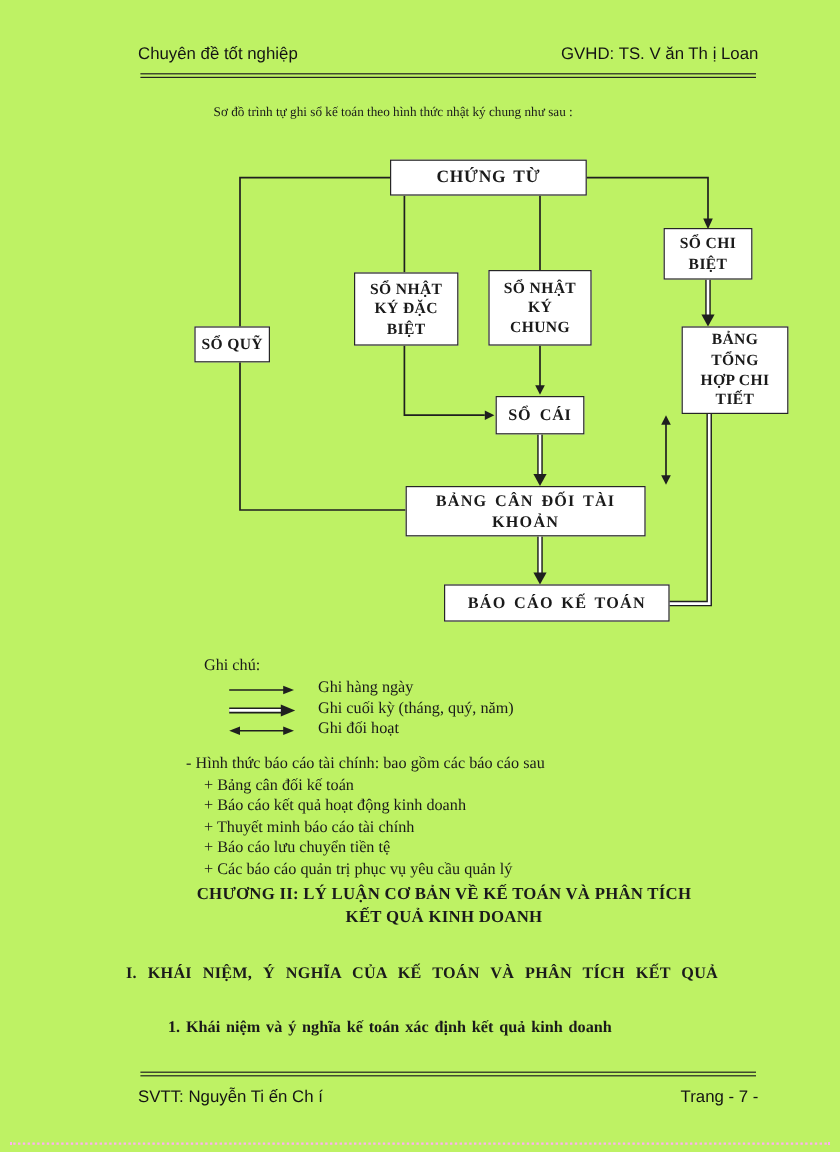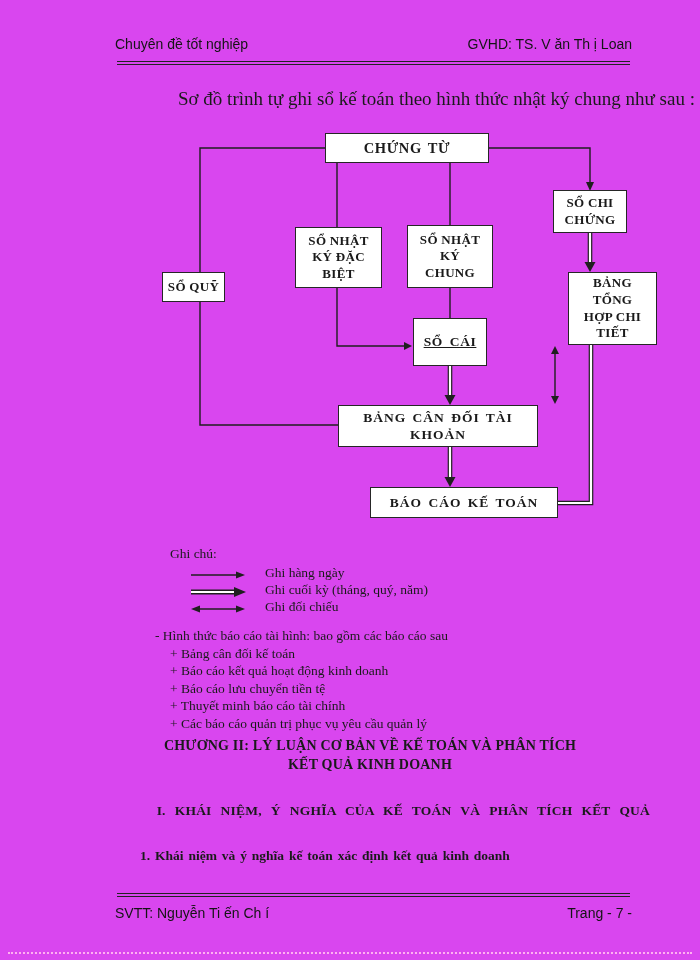--- a/index.html
+++ b/index.html
@@ -1,44 +1,44 @@
 <!DOCTYPE html>
 <html><head>
 <meta charset="utf-8">
 <style>
   html,body{margin:0;padding:0;background:#fff;}
-  .page{position:relative;width:700px;height:960px;background:#d946ef;overflow:hidden;
+  .page{position:relative;width:700px;height:960px;background:#bef264;overflow:hidden;
         font-family:"Liberation Serif",serif;color:#1a1a1a;}
   .abs{position:absolute;}
   
   .hf-text{font-family:"Liberation Sans",sans-serif;font-size:14px;color:#141414;white-space:nowrap;}
   .rule{height:2px;border-top:1px solid #222;border-bottom:1px solid #222;}
   
-  .intro{font-size:19px;white-space:nowrap;}
+  .intro{font-size:11px;white-space:nowrap;}
   
   .node{position:absolute;box-sizing:border-box;border:1.5px solid #262626;background:#fff;
         display:flex;align-items:center;justify-content:center;text-align:center;
         font-weight:bold;font-size:13px;line-height:1.28;white-space:pre-line;z-index:2;
         letter-spacing:.3px;}
   .n-chungtu{font-size:14.5px;letter-spacing:.6px;word-spacing:2px;}
   .n-socai{letter-spacing:.6px;word-spacing:3px;font-size:13.5px;}
   .n-candoi{font-size:13.5px;letter-spacing:1px;word-spacing:2px;}
   .n-baocao{font-size:13.5px;letter-spacing:1px;word-spacing:2px;}
   svg.connectors{position:absolute;left:0;top:0;z-index:1;}
   
   .legend-title{font-size:13.5px;}
   .legend-row{position:absolute;display:flex;align-items:flex-end;gap:19px;height:15px;}
   .legend-row .lbl{font-size:13.5px;white-space:nowrap;}
   
   .report{font-size:13.5px;line-height:17.5px;}
   .report .item{padding-left:15px;}
   
   .chapter{width:580px;text-align:center;font-weight:bold;font-size:14px;line-height:18.5px;letter-spacing:.2px;}
   .section{width:545px;font-weight:bold;font-size:13.5px;line-height:22px;}
-  .section .l1{word-spacing:5.5px;letter-spacing:.2px;text-align:right;}
+  .section .l1{word-spacing:5.5px;letter-spacing:.2px;}
   .section .l2{margin-left:33px;letter-spacing:.4px;word-spacing:3px;}
   .subsection{font-weight:bold;font-size:13.5px;word-spacing:1.5px;white-space:nowrap;}
   
   .pink-dotted{border-top:2px dotted #ffb0f0;}
 </style>
 </head>
 <body>
 
 <div class="page">
 
@@ -88,26 +88,26 @@
 
   <div class="node n-chungtu" style="left:325px;top:133px;width:164px;height:30px;">CHỨNG TỪ</div>
   <div class="node" style="left:162px;top:272px;width:63px;height:30px;">SỔ QUỸ</div>
   <div class="node" style="left:295px;top:227px;width:87px;height:61px;">SỔ NHẬT
 KÝ ĐẶC
 BIỆT</div>
   <div class="node" style="left:407px;top:225px;width:86px;height:63px;">SỔ NHẬT
 KÝ
 CHUNG</div>
   <div class="node" style="left:553px;top:190px;width:74px;height:43px;">SỔ CHI
-CHỨNG</div>
+BIỆT</div>
   <div class="node" style="left:568px;top:272px;width:89px;height:73px;">BẢNG
 TỔNG
 HỢP CHI
 TIẾT</div>
-  <div class="node n-socai" style="left:413px;top:318px;width:74px;height:48px;text-decoration:underline;">SỔ CÁI</div>
+  <div class="node n-socai" style="left:413px;top:330px;width:74px;height:32px;">SỔ CÁI</div>
   <div class="node n-candoi" style="left:338px;top:405px;width:200px;height:42px;">BẢNG CÂN ĐỐI TÀI KHOẢN</div>
   <div class="node n-baocao" style="left:370px;top:487px;width:188px;height:31px;">BÁO CÁO KẾ TOÁN</div>
 
   <span class="abs legend-title" style="left:170px;top:546px;">Ghi chú:</span>
 
   <div class="legend-row" style="left:190px;top:566px;">
     <svg width="56" height="12" viewBox="0 0 56 12">
       <line x1="1" y1="6" x2="47" y2="6" stroke="#1f1f1f" stroke-width="1.3"></line>
       <polygon points="46,2.5 46,9.5 55,6" fill="#1f1f1f"></polygon>
     </svg>
@@ -122,29 +122,29 @@
     </svg>
     <span class="lbl">Ghi cuối kỳ (tháng, quý, năm)</span>
   </div>
 
   <div class="legend-row" style="left:190px;top:600px;">
     <svg width="56" height="12" viewBox="0 0 56 12">
       <line x1="8" y1="6" x2="48" y2="6" stroke="#1f1f1f" stroke-width="1.3"></line>
       <polygon points="10,2.5 10,9.5 1,6" fill="#1f1f1f"></polygon>
       <polygon points="46,2.5 46,9.5 55,6" fill="#1f1f1f"></polygon>
     </svg>
-    <span class="lbl">Ghi đối chiếu</span>
+    <span class="lbl">Ghi đối hoạt</span>
   </div>
 
   <div class="abs report" style="left:155px;top:627px;">
-    <div>- Hình thức báo cáo tài hình: bao gồm các báo cáo sau</div>
+    <div>- Hình thức báo cáo tài chính: bao gồm các báo cáo sau</div>
     <div class="item">+ Bảng cân đối kế toán</div>
     <div class="item">+ Báo cáo kết quả hoạt động kinh doanh</div>
+    <div class="item">+ Thuyết minh báo cáo tài chính</div>
     <div class="item">+ Báo cáo lưu chuyển tiền tệ</div>
-    <div class="item">+ Thuyết minh báo cáo tài chính</div>
     <div class="item">+ Các báo cáo quản trị phục vụ yêu cầu quản lý</div>
   </div>
 
   <div class="abs chapter" style="left:80px;top:737px;">
     <div>CHƯƠNG II: LÝ LUẬN CƠ BẢN VỀ KẾ TOÁN VÀ PHÂN TÍCH</div>
     <div>KẾT QUẢ KINH DOANH</div>
   </div>
 
   <div class="abs section" style="left:105px;top:800px;">
     <div class="l1">I. KHÁI NIỆM, Ý NGHĨA CỦA KẾ TOÁN VÀ PHÂN TÍCH KẾT QUẢ</div>

